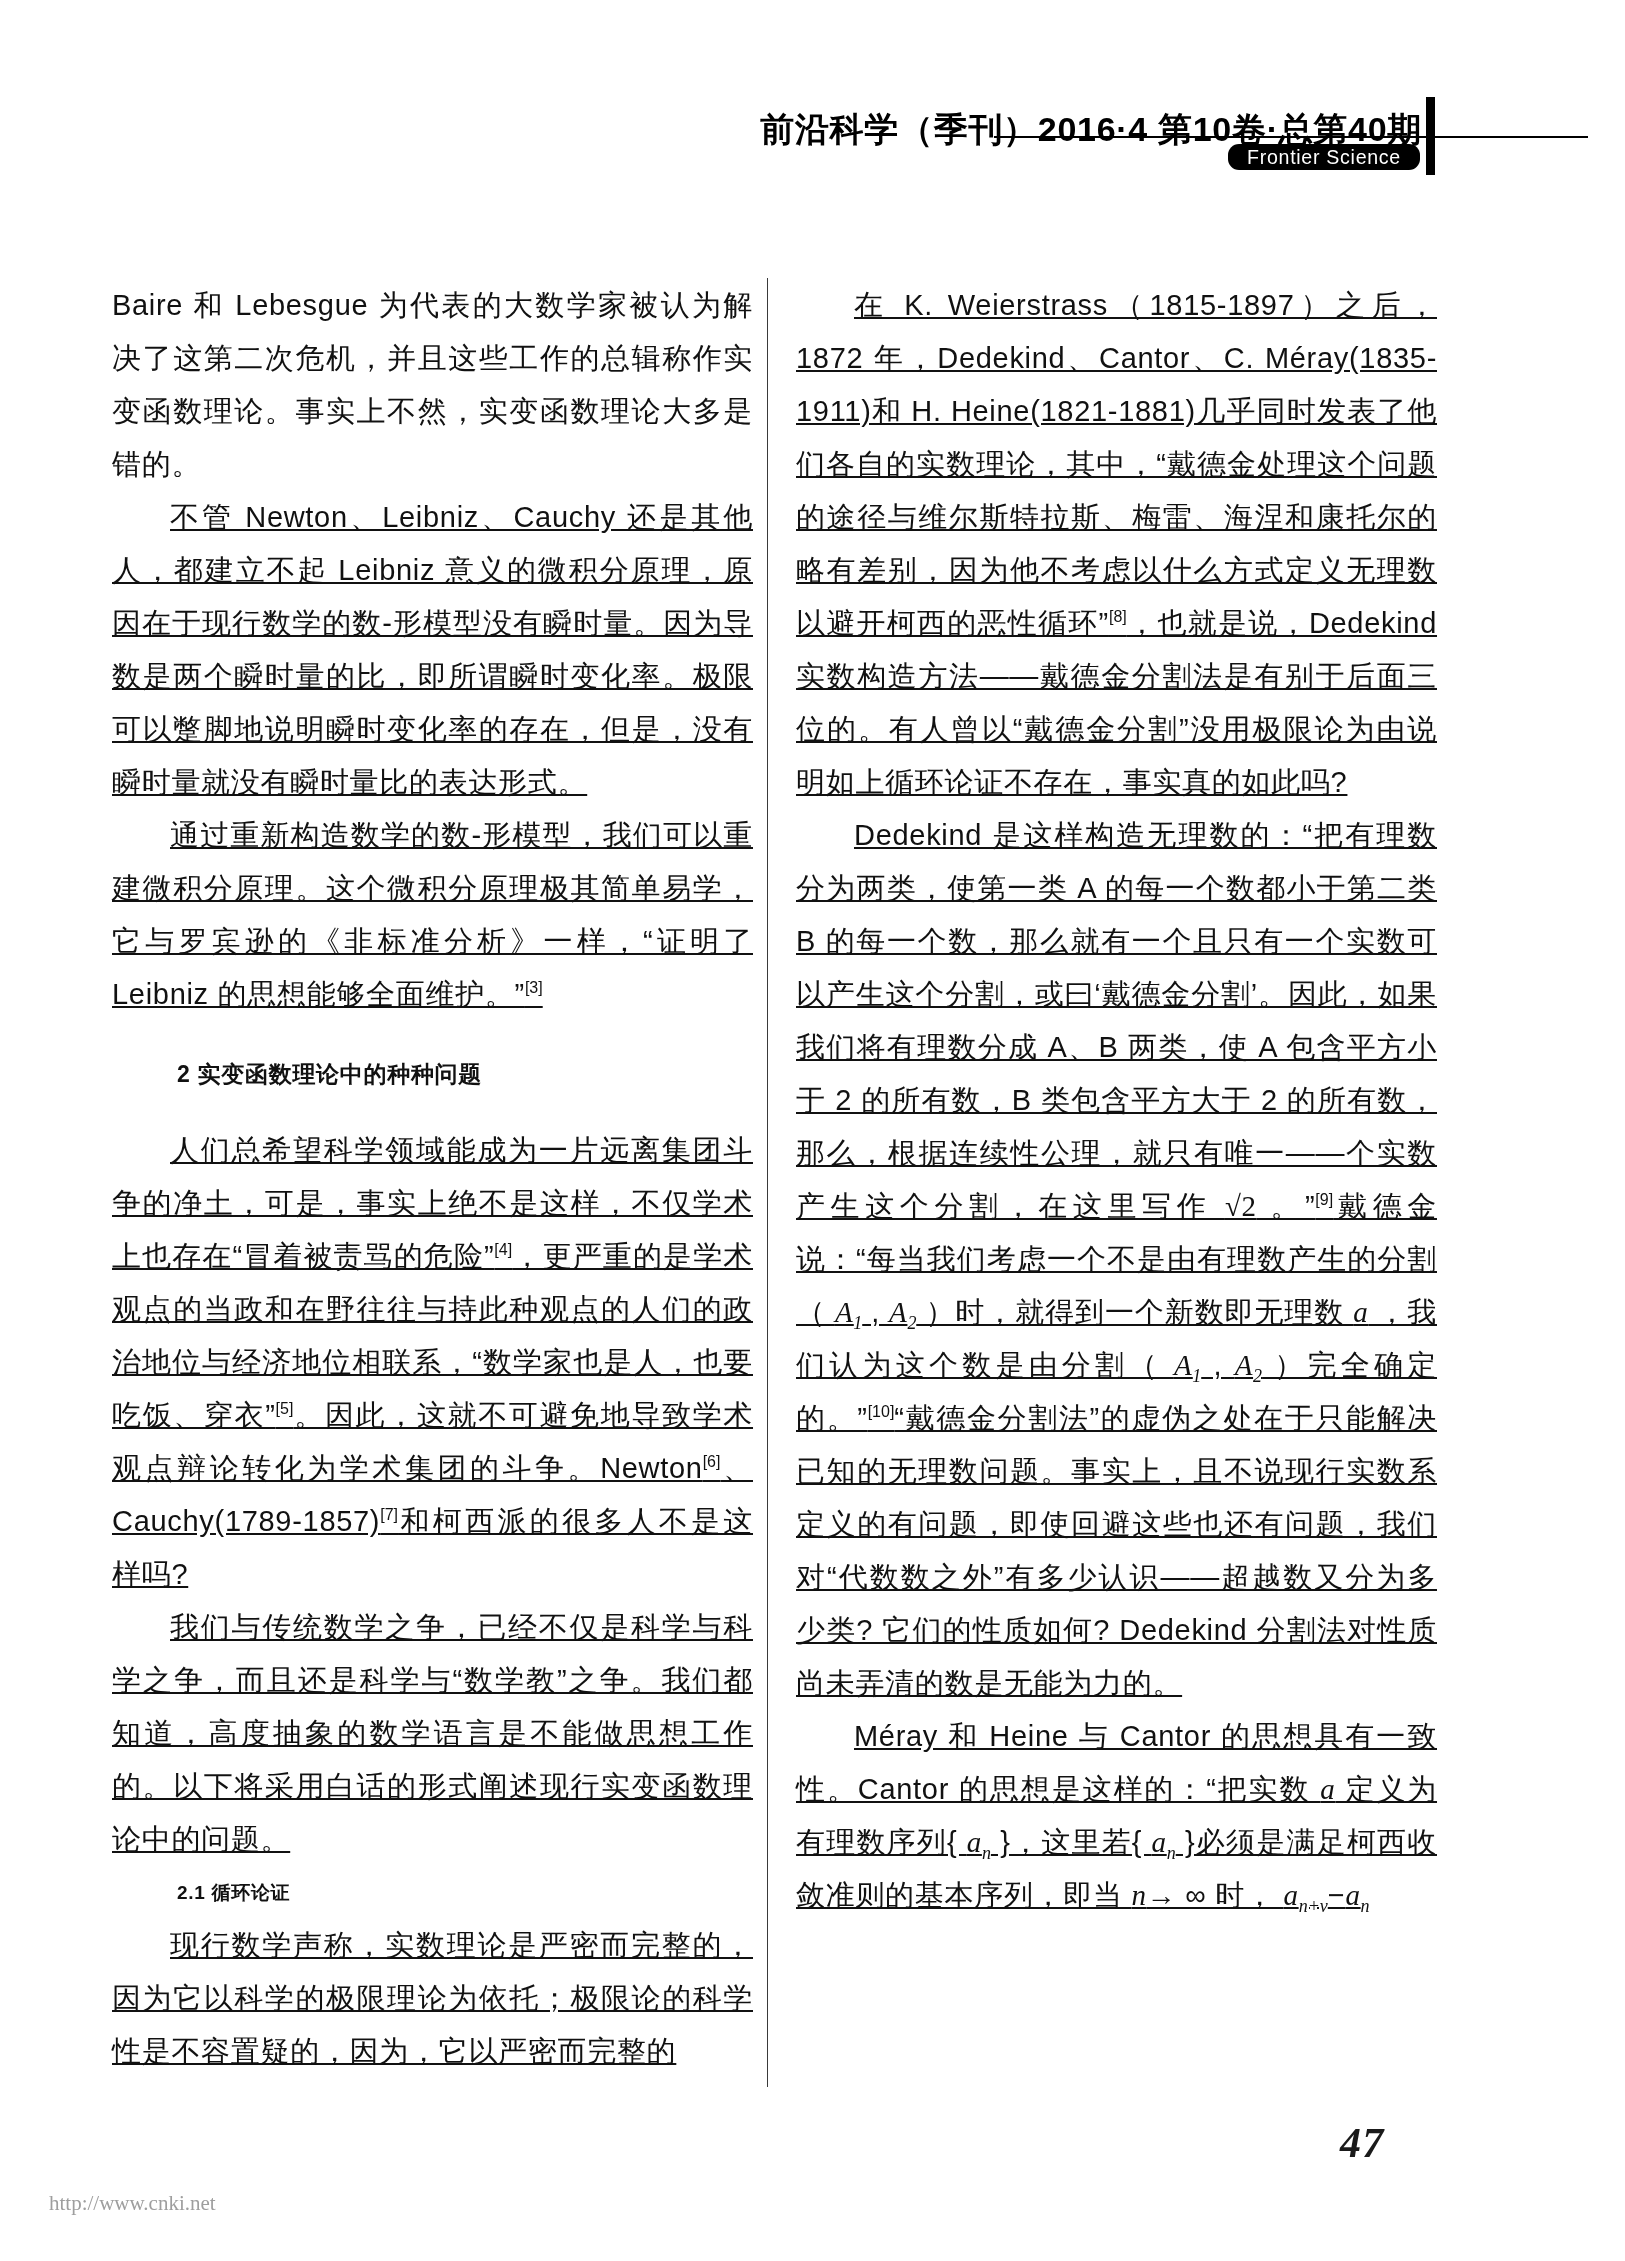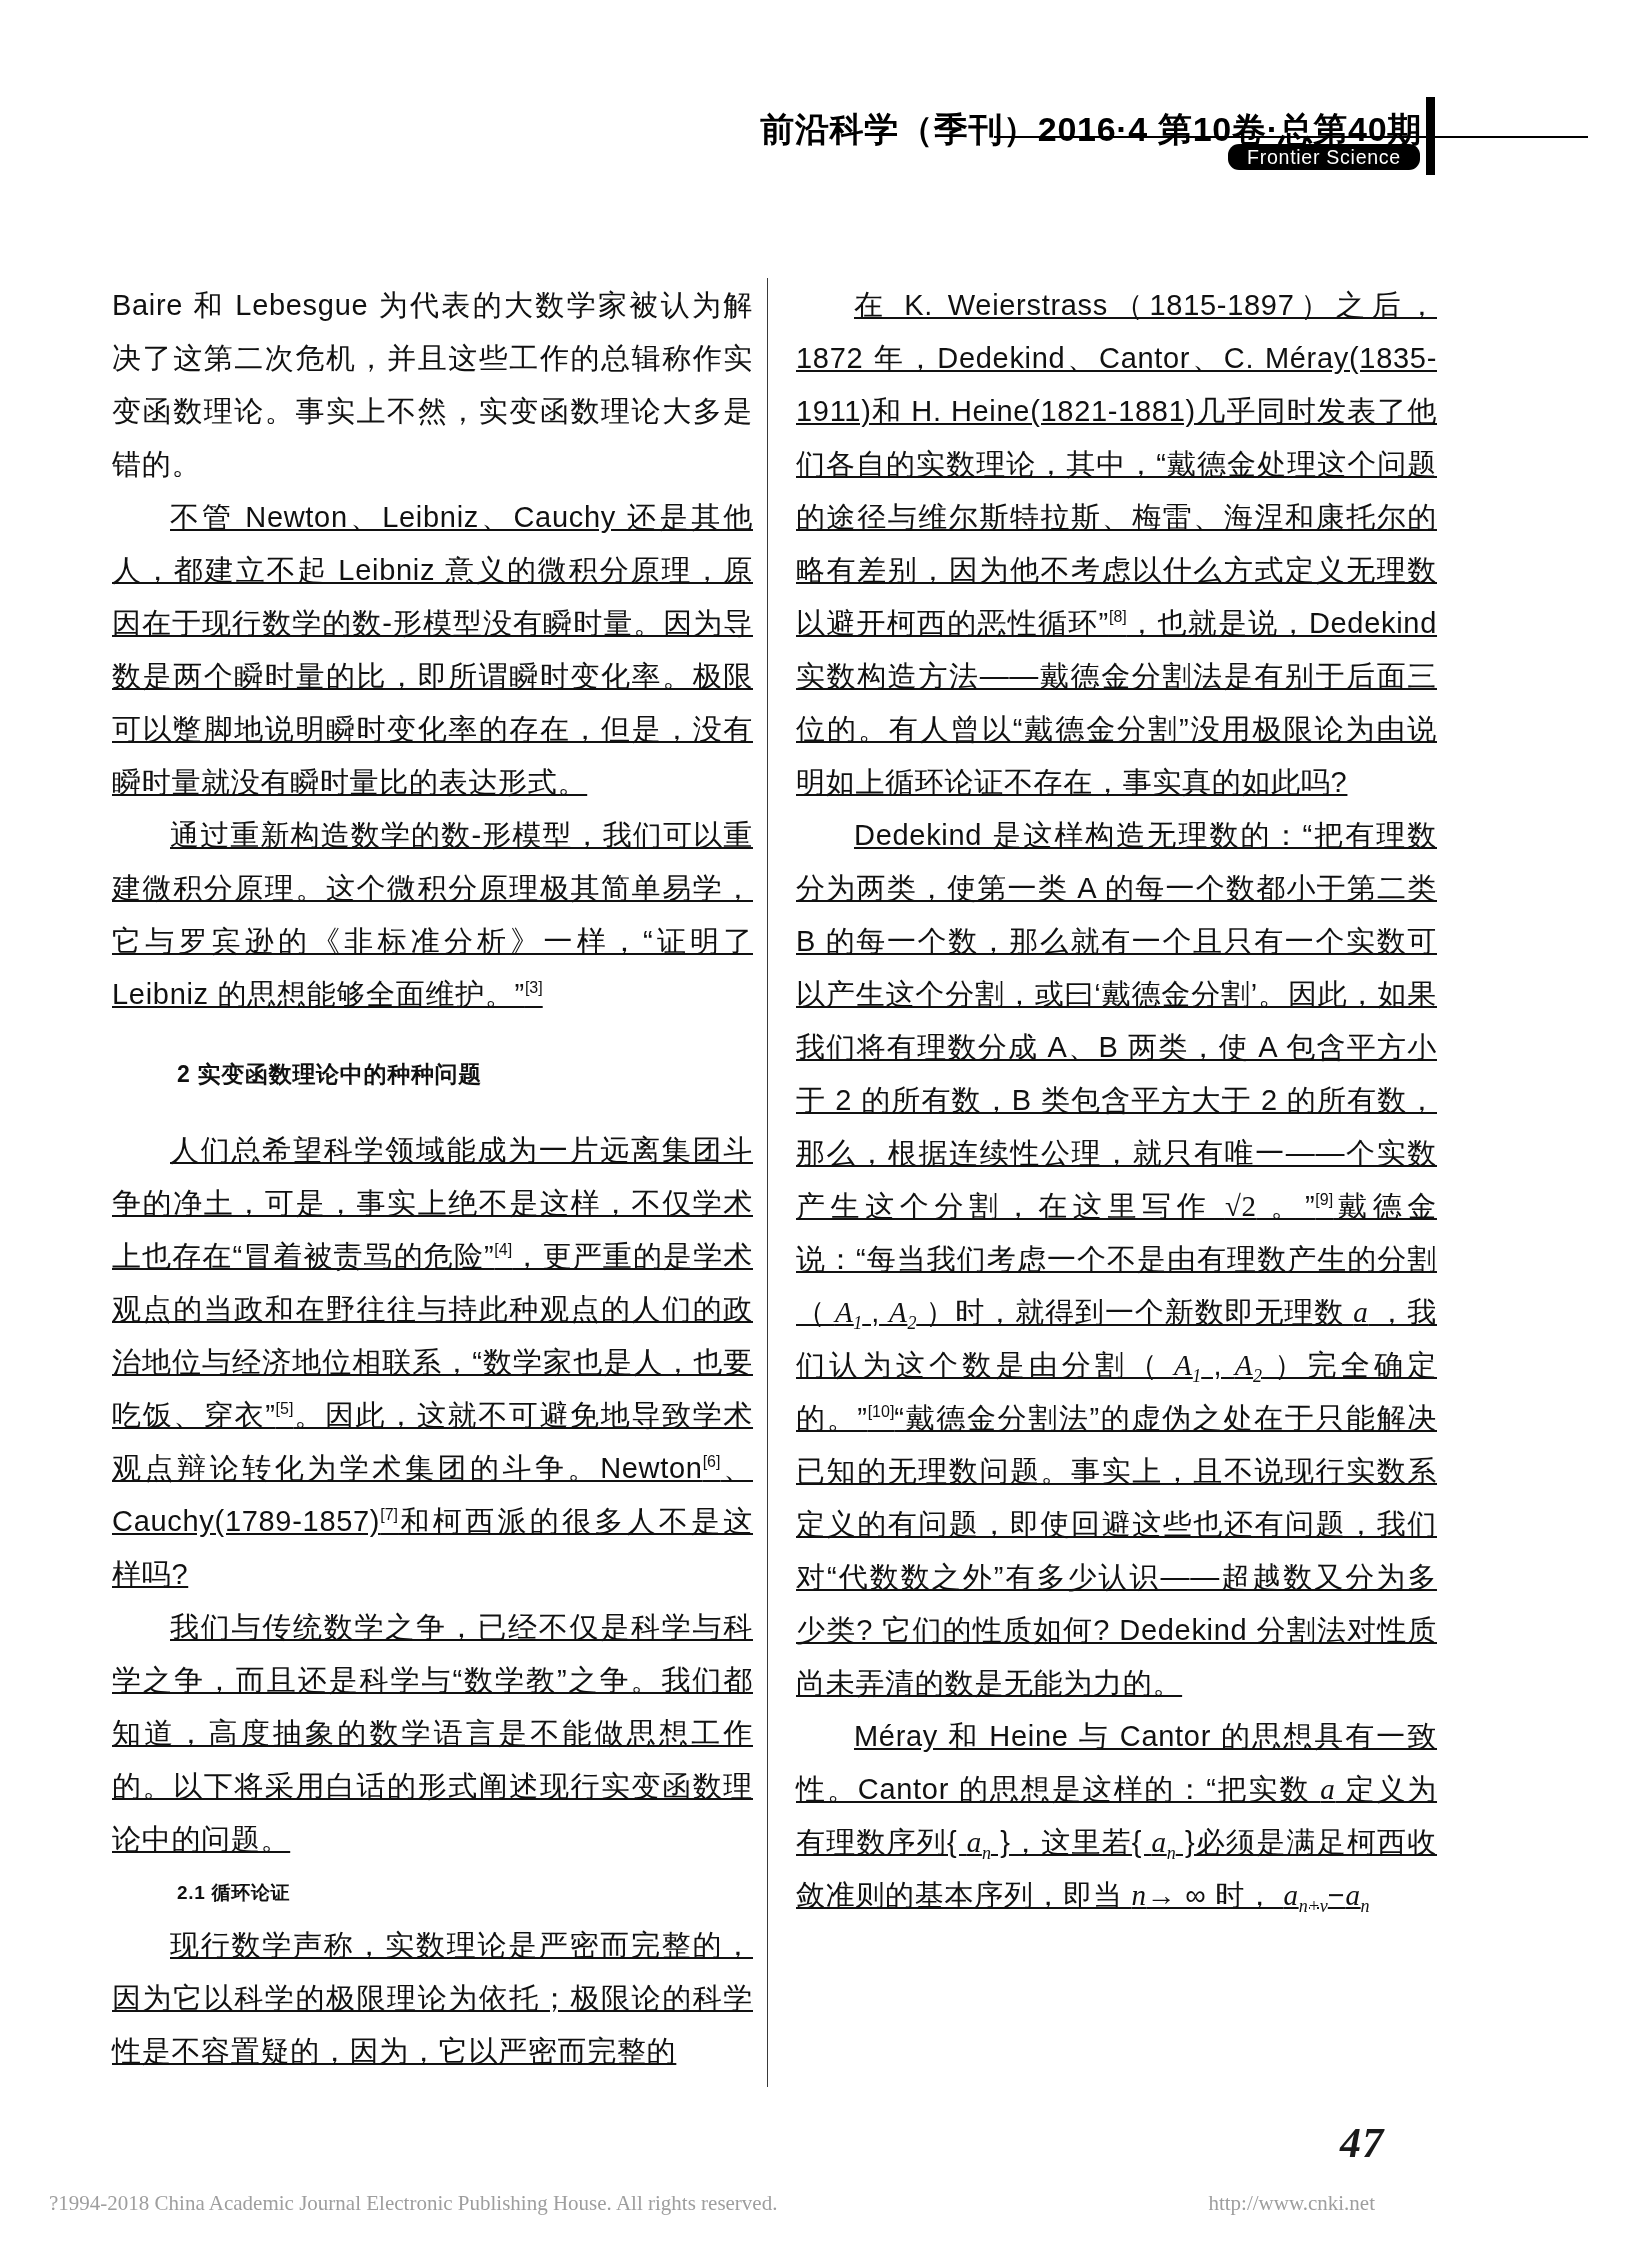--- a/index.html
+++ b/index.html
@@ -98,18 +98,17 @@
     </div>
   <div class="col col-right">
       <p class="indent">在 K. Weierstrass（1815-1897）之后，1872 年，Dedekind、Cantor、C. Méray(1835-1911)和 H. Heine(1821-1881)几乎同时发表了他们各自的实数理论，其中，“戴德金处理这个问题的途径与维尔斯特拉斯、梅雷、海涅和康托尔的略有差别，因为他不考虑以什么方式定义无理数以避开柯西的恶性循环”<sup class="ref">[8]</sup>，也就是说，Dedekind 实数构造方法——戴德金分割法是有别于后面三位的。有人曾以“戴德金分割”没用极限论为由说明如上循环论证不存在，事实真的如此吗?</p>
       <p class="indent">Dedekind 是这样构造无理数的：“把有理数分为两类，使第一类 A 的每一个数都小于第二类 B 的每一个数，那么就有一个且只有一个实数可以产生这个分割，或曰‘戴德金分割’。因此，如果我们将有理数分成 A、B 两类，使 A 包含平方小于 2 的所有数，B 类包含平方大于 2 的所有数，那么，根据连续性公理，就只有唯一——个实数产生这个分割，在这里写作 <span class="mm">√2</span> 。”<sup class="ref">[9]</sup>戴德金说：“每当我们考虑一个不是由有理数产生的分割（ <span class="mv">A</span><sub class="ms">1</sub> , <span class="mv">A</span><sub class="ms">2</sub> ）时，就得到一个新数即无理数 <span class="mv">a</span> ，我们认为这个数是由分割（ <span class="mv">A</span><sub class="ms">1</sub> , <span class="mv">A</span><sub class="ms">2</sub> ）完全确定的。”<sup class="ref">[10]</sup>“戴德金分割法”的虚伪之处在于只能解决已知的无理数问题。事实上，且不说现行实数系定义的有问题，即使回避这些也还有问题，我们对“代数数之外”有多少认识——超越数又分为多少类? 它们的性质如何? Dedekind 分割法对性质尚未弄清的数是无能为力的。</p>
       <p class="indent">Méray 和 Heine 与 Cantor 的思想具有一致性。Cantor 的思想是这样的：“把实数 <span class="mv">a</span> 定义为有理数序列{ <span class="mv">a</span><sub class="ms">n</sub> }，这里若{ <span class="mv">a</span><sub class="ms">n</sub> }必须是满足柯西收敛准则的基本序列，即当 <span class="mv">n</span>→ ∞ 时， <span class="mv">a</span><sub class="ms">n+v</sub>−<span class="mv">a</span><sub class="ms">n</sub></p>
     </div>
 
   <div class="page-number">47</div>
 
   <div class="footer">
-    <span>?1994-2018 China Academic Journal Electronic Publishing House. All rights reserved.</span>
     <span>http://www.cnki.net</span>
   </div>
 
 </div>
 
 
 </body></html>

